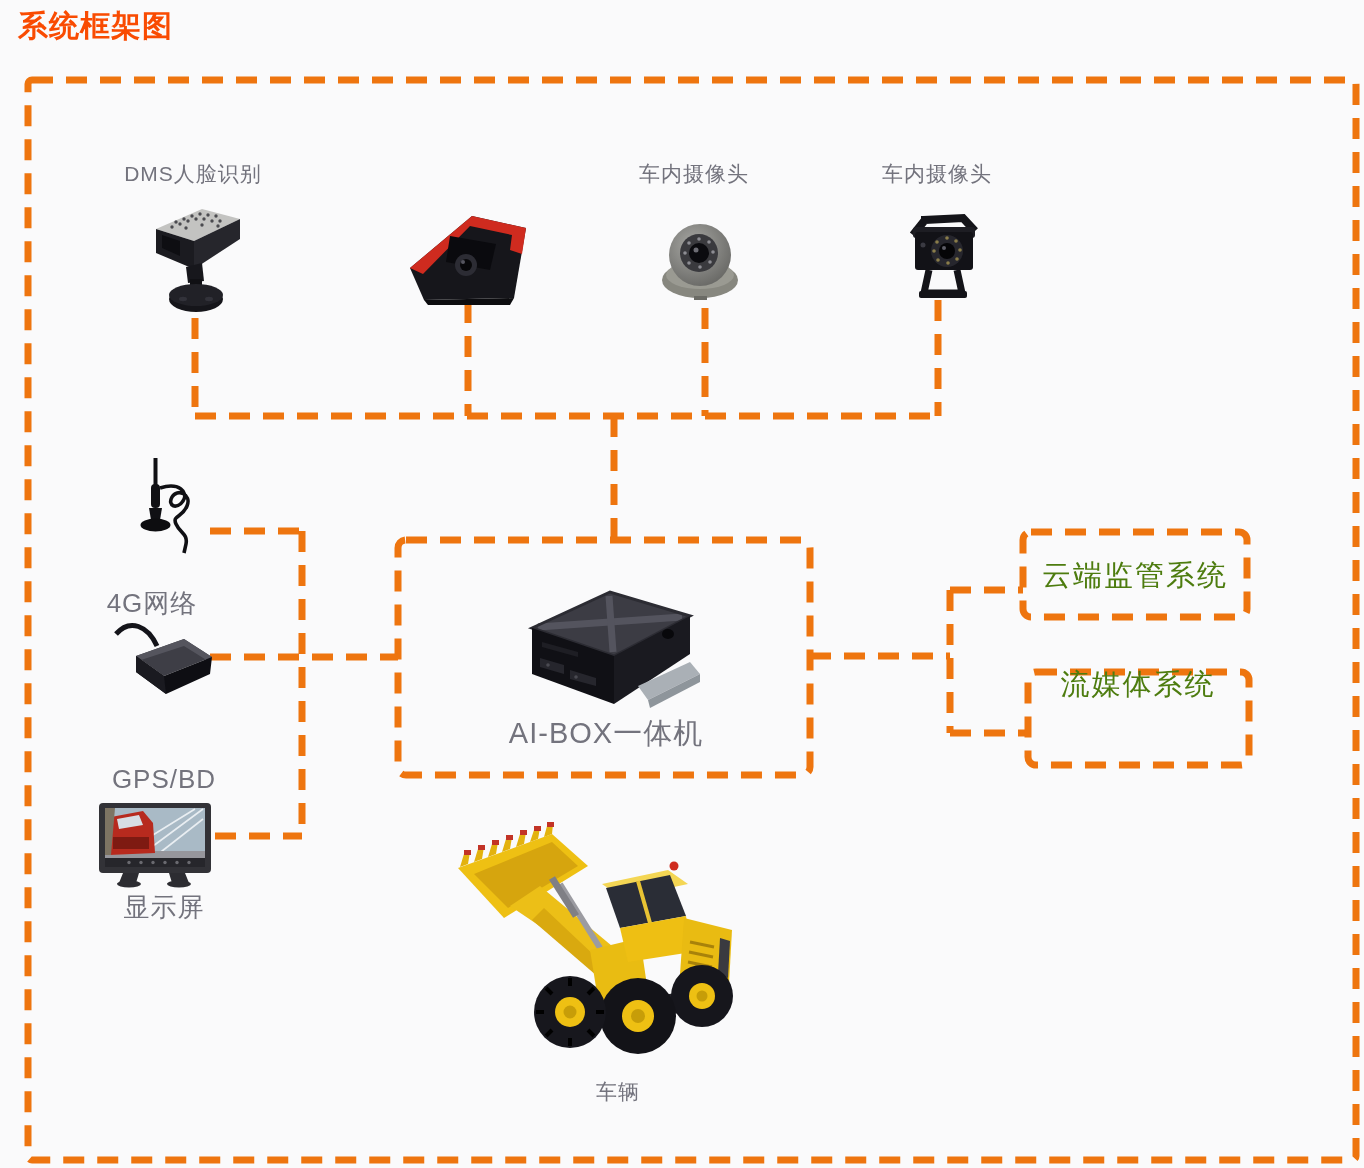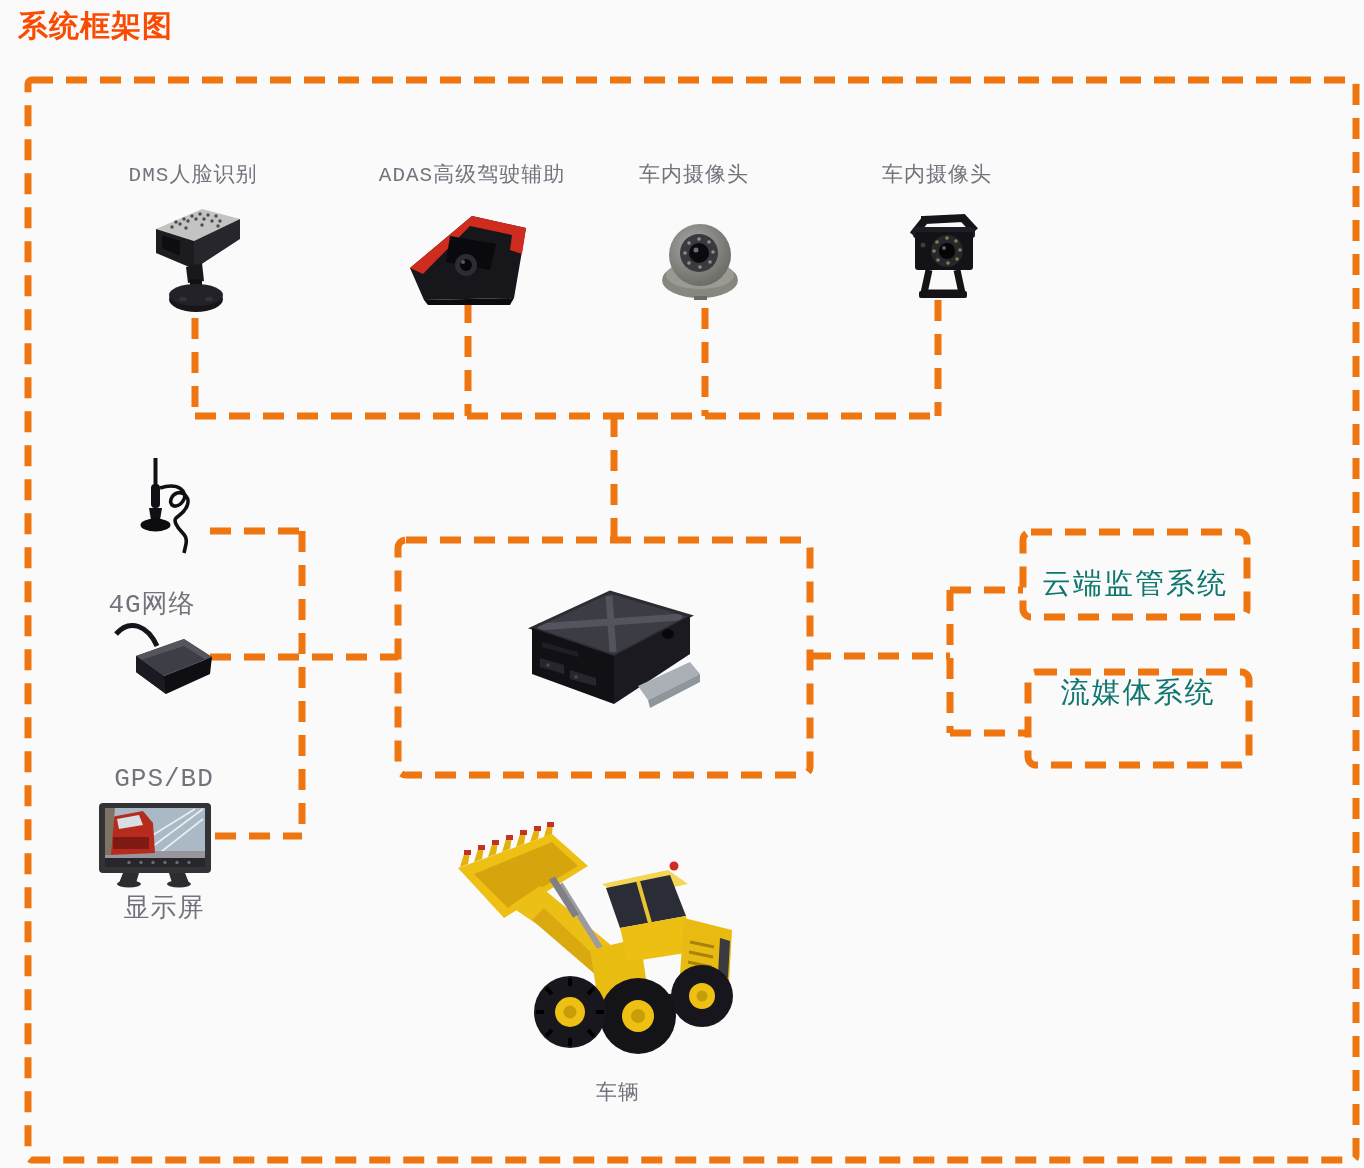--- a/index.html
+++ b/index.html
@@ -1,34 +1,34 @@
 <!DOCTYPE html>
 <html><head>
 <meta charset="utf-8">
 <style>
   html,body{margin:0;padding:0;background:#f4f4f5;}
   .canvas{
     position:relative;width:1364px;height:1168px;
     background:#fafafb;overflow:hidden;
-    font-family:Liberation Mono, monospace;
+    font-family:Liberation Sans, sans-serif;
   }
   .abs{position:absolute;}
   .page-title{
     position:absolute;left:18px;top:6px;
     font-size:30px;font-weight:bold;color:#f94b02;letter-spacing:1px;
   }
   .lbl{
     position:absolute;transform:translateX(-50%);
     color:#73737d;font-size:21px;letter-spacing:1px;white-space:nowrap;
     text-align:center;
   }
   .lbl.small{font-size:26px;}
   .boxlbl{
     position:absolute;transform:translate(-50%,-50%);
-    color:#0f766e;font-size:29px;letter-spacing:2px;white-space:nowrap;margin-top:8px;
+    color:#4d7c0f;font-size:29px;letter-spacing:2px;white-space:nowrap;
   }
   svg{display:block;}
   .device{position:absolute;}
 </style>
 </head>
 <body>
 
 <div class="canvas">
 
   <div class="page-title">系统框架图</div>
@@ -88,21 +88,20 @@
     <polygon points="48,38 94,16 94,36 48,66" fill="#26262c"></polygon>
     <polygon points="16,32 34,38 34,53 16,45" fill="#0e0e12"></polygon>
     <polygon points="40,64 56,60 58,78 42,80" fill="#17171c"></polygon>
     <rect x="44" y="76" width="12" height="10" fill="#101014"></rect>
     <ellipse cx="50" cy="96" rx="27" ry="13" fill="#15151a"></ellipse>
     <ellipse cx="50" cy="92" rx="27" ry="11" fill="#212127"></ellipse>
     <ellipse cx="37" cy="96" rx="4" ry="2.2" fill="#32323a"></ellipse>
     <ellipse cx="63" cy="96" rx="4" ry="2.2" fill="#32323a"></ellipse>
   </svg>
 
-  <div class="lbl" style="left:472px;top:160px;">ADAS高级驾驶辅助</div>
   <svg class="device" style="left:398px;top:208px;" width="140" height="100" viewBox="0 0 140 100">
     <polygon points="12,60 74,8 128,20 116,90 26,92" fill="#16161b"></polygon>
     <polygon points="12,60 74,8 128,20 124,46 112,42 114,27 72,18 25,66" fill="#cf2b1f"></polygon>
     <polygon points="52,28 98,36 92,62 48,54" fill="#0a0a0e"></polygon>
     <circle cx="68" cy="57" r="11" fill="#2c2c34"></circle>
     <circle cx="68" cy="57" r="6" fill="#070709"></circle>
     <circle cx="65" cy="54" r="2" fill="#55555f"></circle>
     <polygon points="26,92 116,90 112,97 30,97" fill="#0c0c0f"></polygon>
   </svg>
 
@@ -216,20 +215,21 @@
     <polygon points="24,60 60,70 60,75 24,65" fill="#1e1e24"></polygon>
     <polygon points="22,76 46,83 46,92 22,85" fill="#26262d"></polygon>
     <polygon points="52,88 78,96 78,104 52,97" fill="#26262d"></polygon>
     <circle cx="30" cy="83" r="1.8" fill="#4a4a52"></circle>
     <circle cx="58" cy="95" r="1.8" fill="#4a4a52"></circle>
     <polygon points="96,74 172,34 172,72 96,122" fill="#1a1a20"></polygon>
     <ellipse cx="150" cy="52" rx="6" ry="5" fill="#08080b"></ellipse>
     <polygon points="120,104 172,80 182,92 130,118" fill="#aab0b6"></polygon>
     <polygon points="130,118 182,92 182,100 132,126" fill="#8e959b"></polygon>
   </svg>
+  <div class="lbl" style="left:606px;top:714px;font-size:29px;">AI-BOX一体机</div>
 
   <div class="boxlbl" style="left:1135px;top:576px;">云端监管系统</div>
   <div class="boxlbl" style="left:1138px;top:685px;">流媒体系统</div>
 
   <svg class="device" style="left:452px;top:820px;" width="285" height="235" viewBox="0 0 285 235">
 
     <polygon points="6,48 100,14 136,46 52,98" fill="#eec013"></polygon>
     <polygon points="22,54 100,22 126,46 56,88" fill="#d6a50e"></polygon>
 
     <g fill="#e3b20e">

